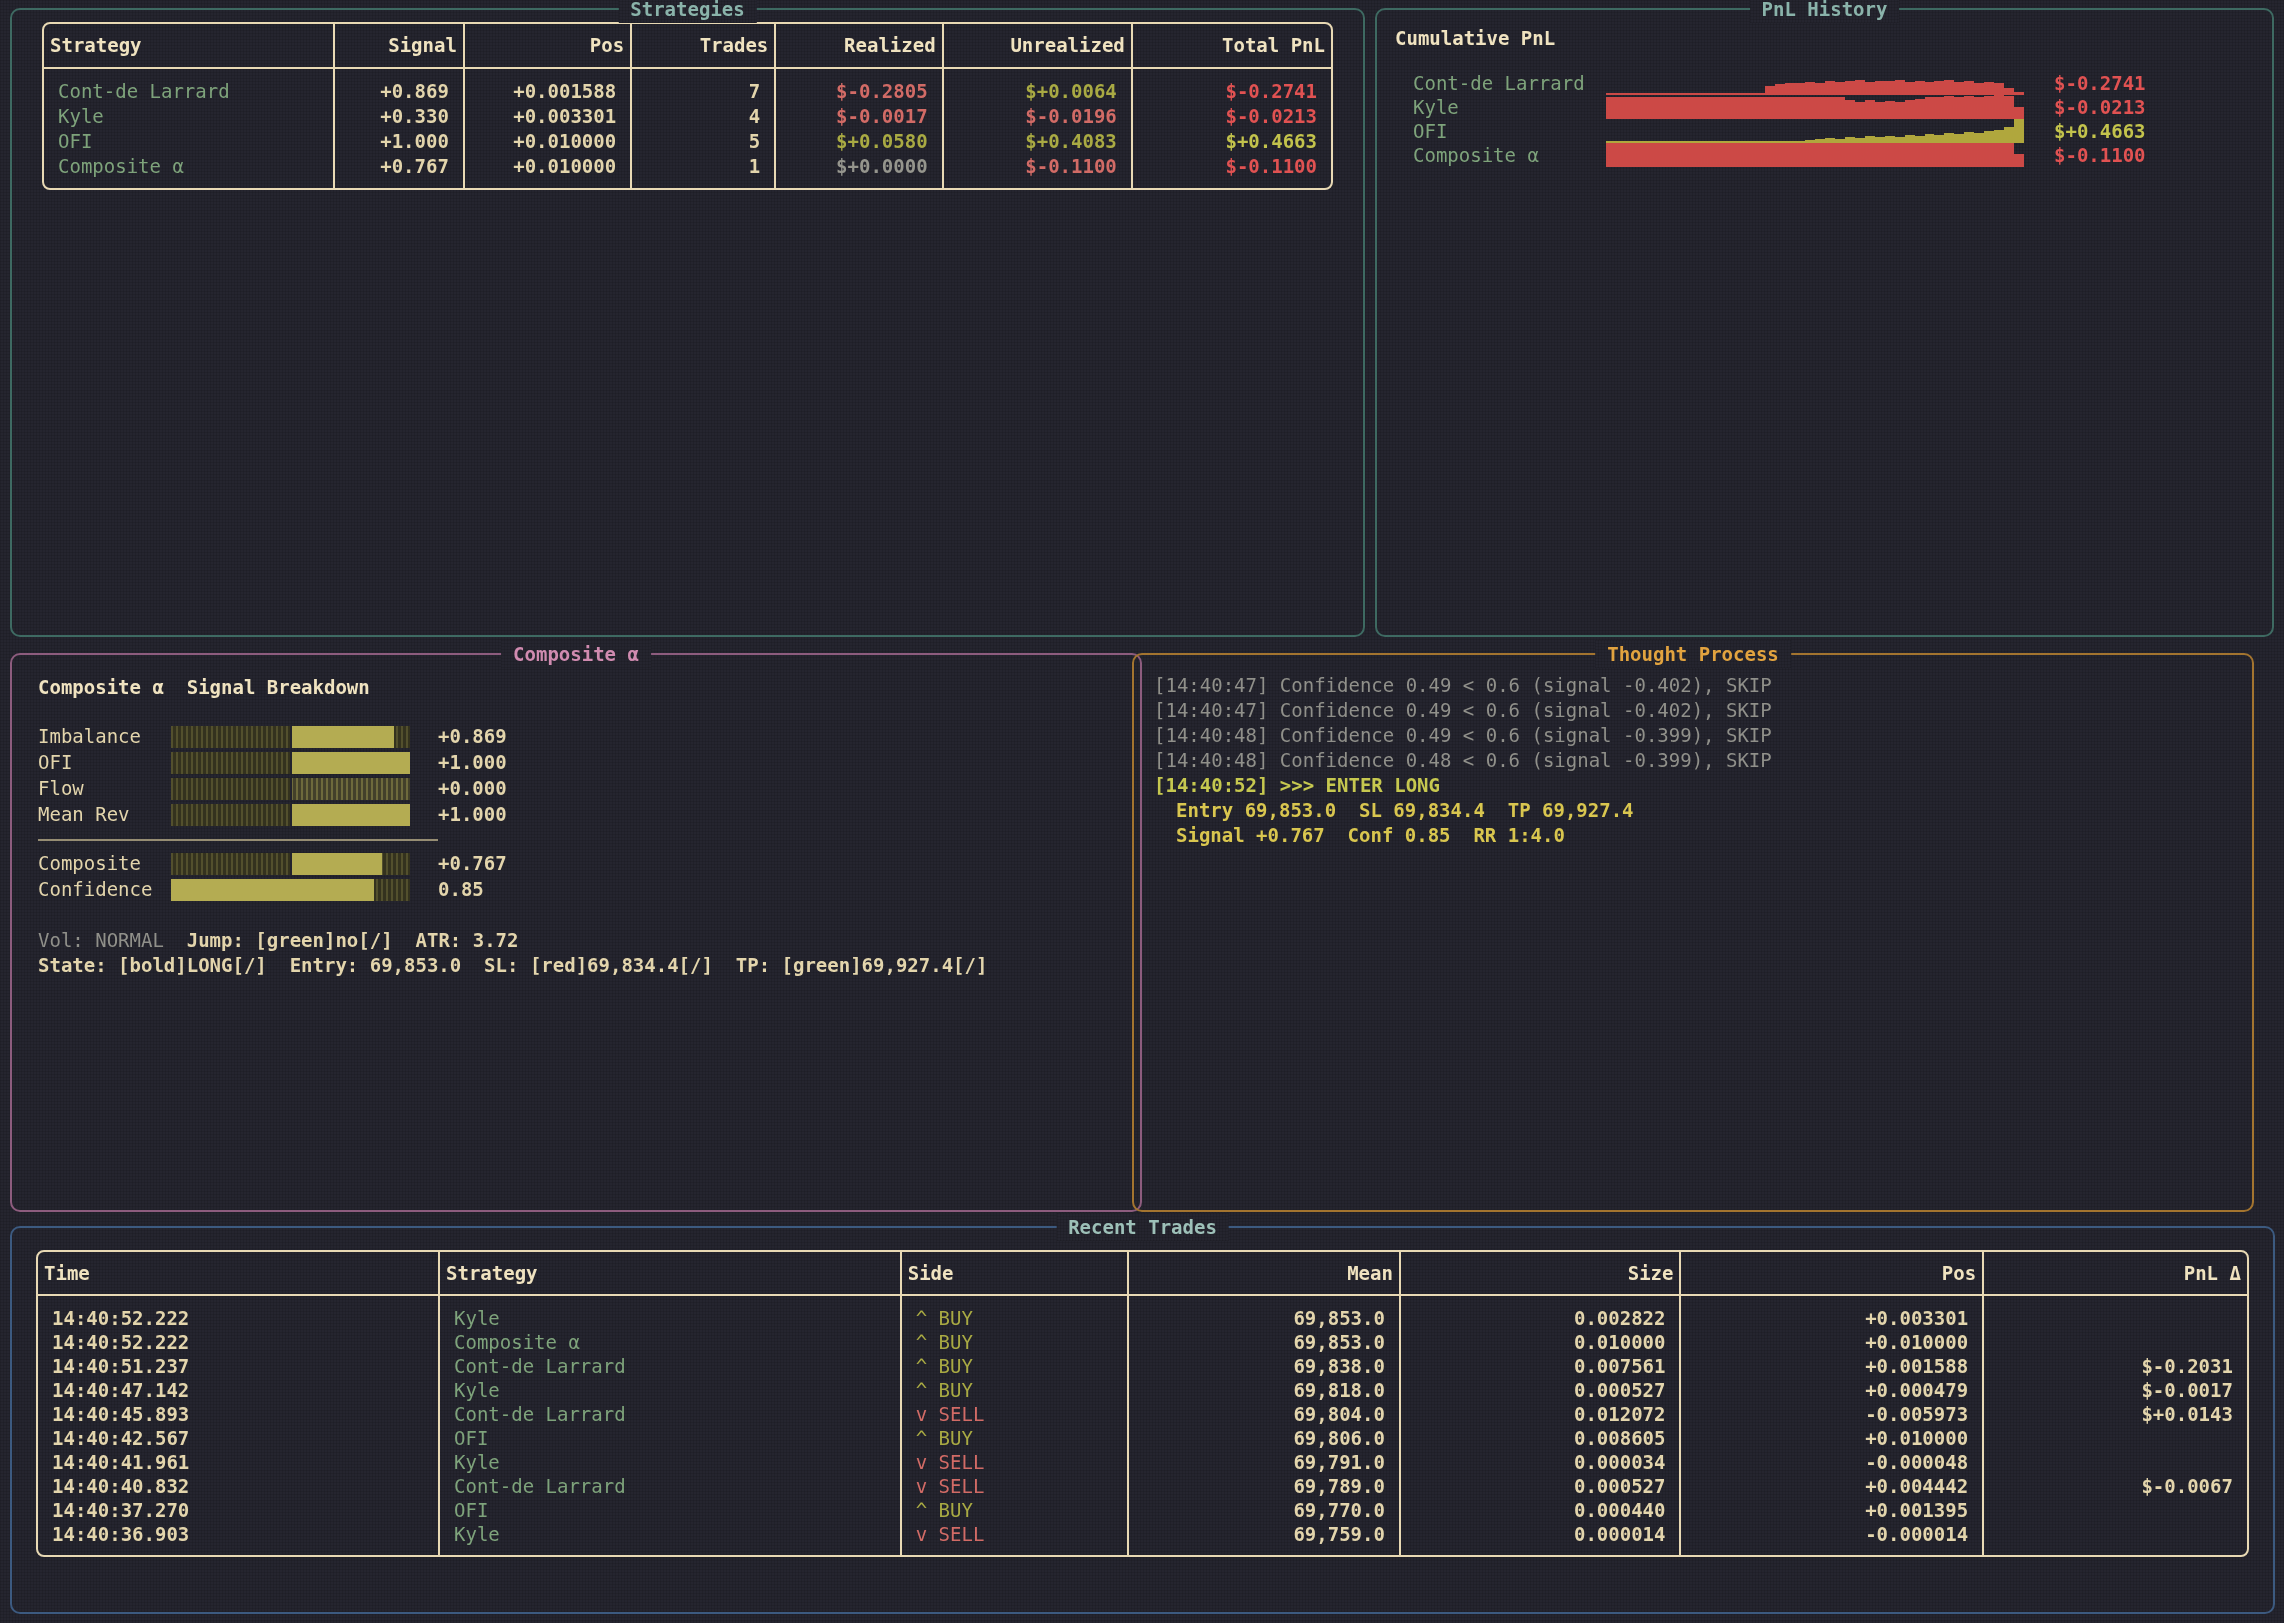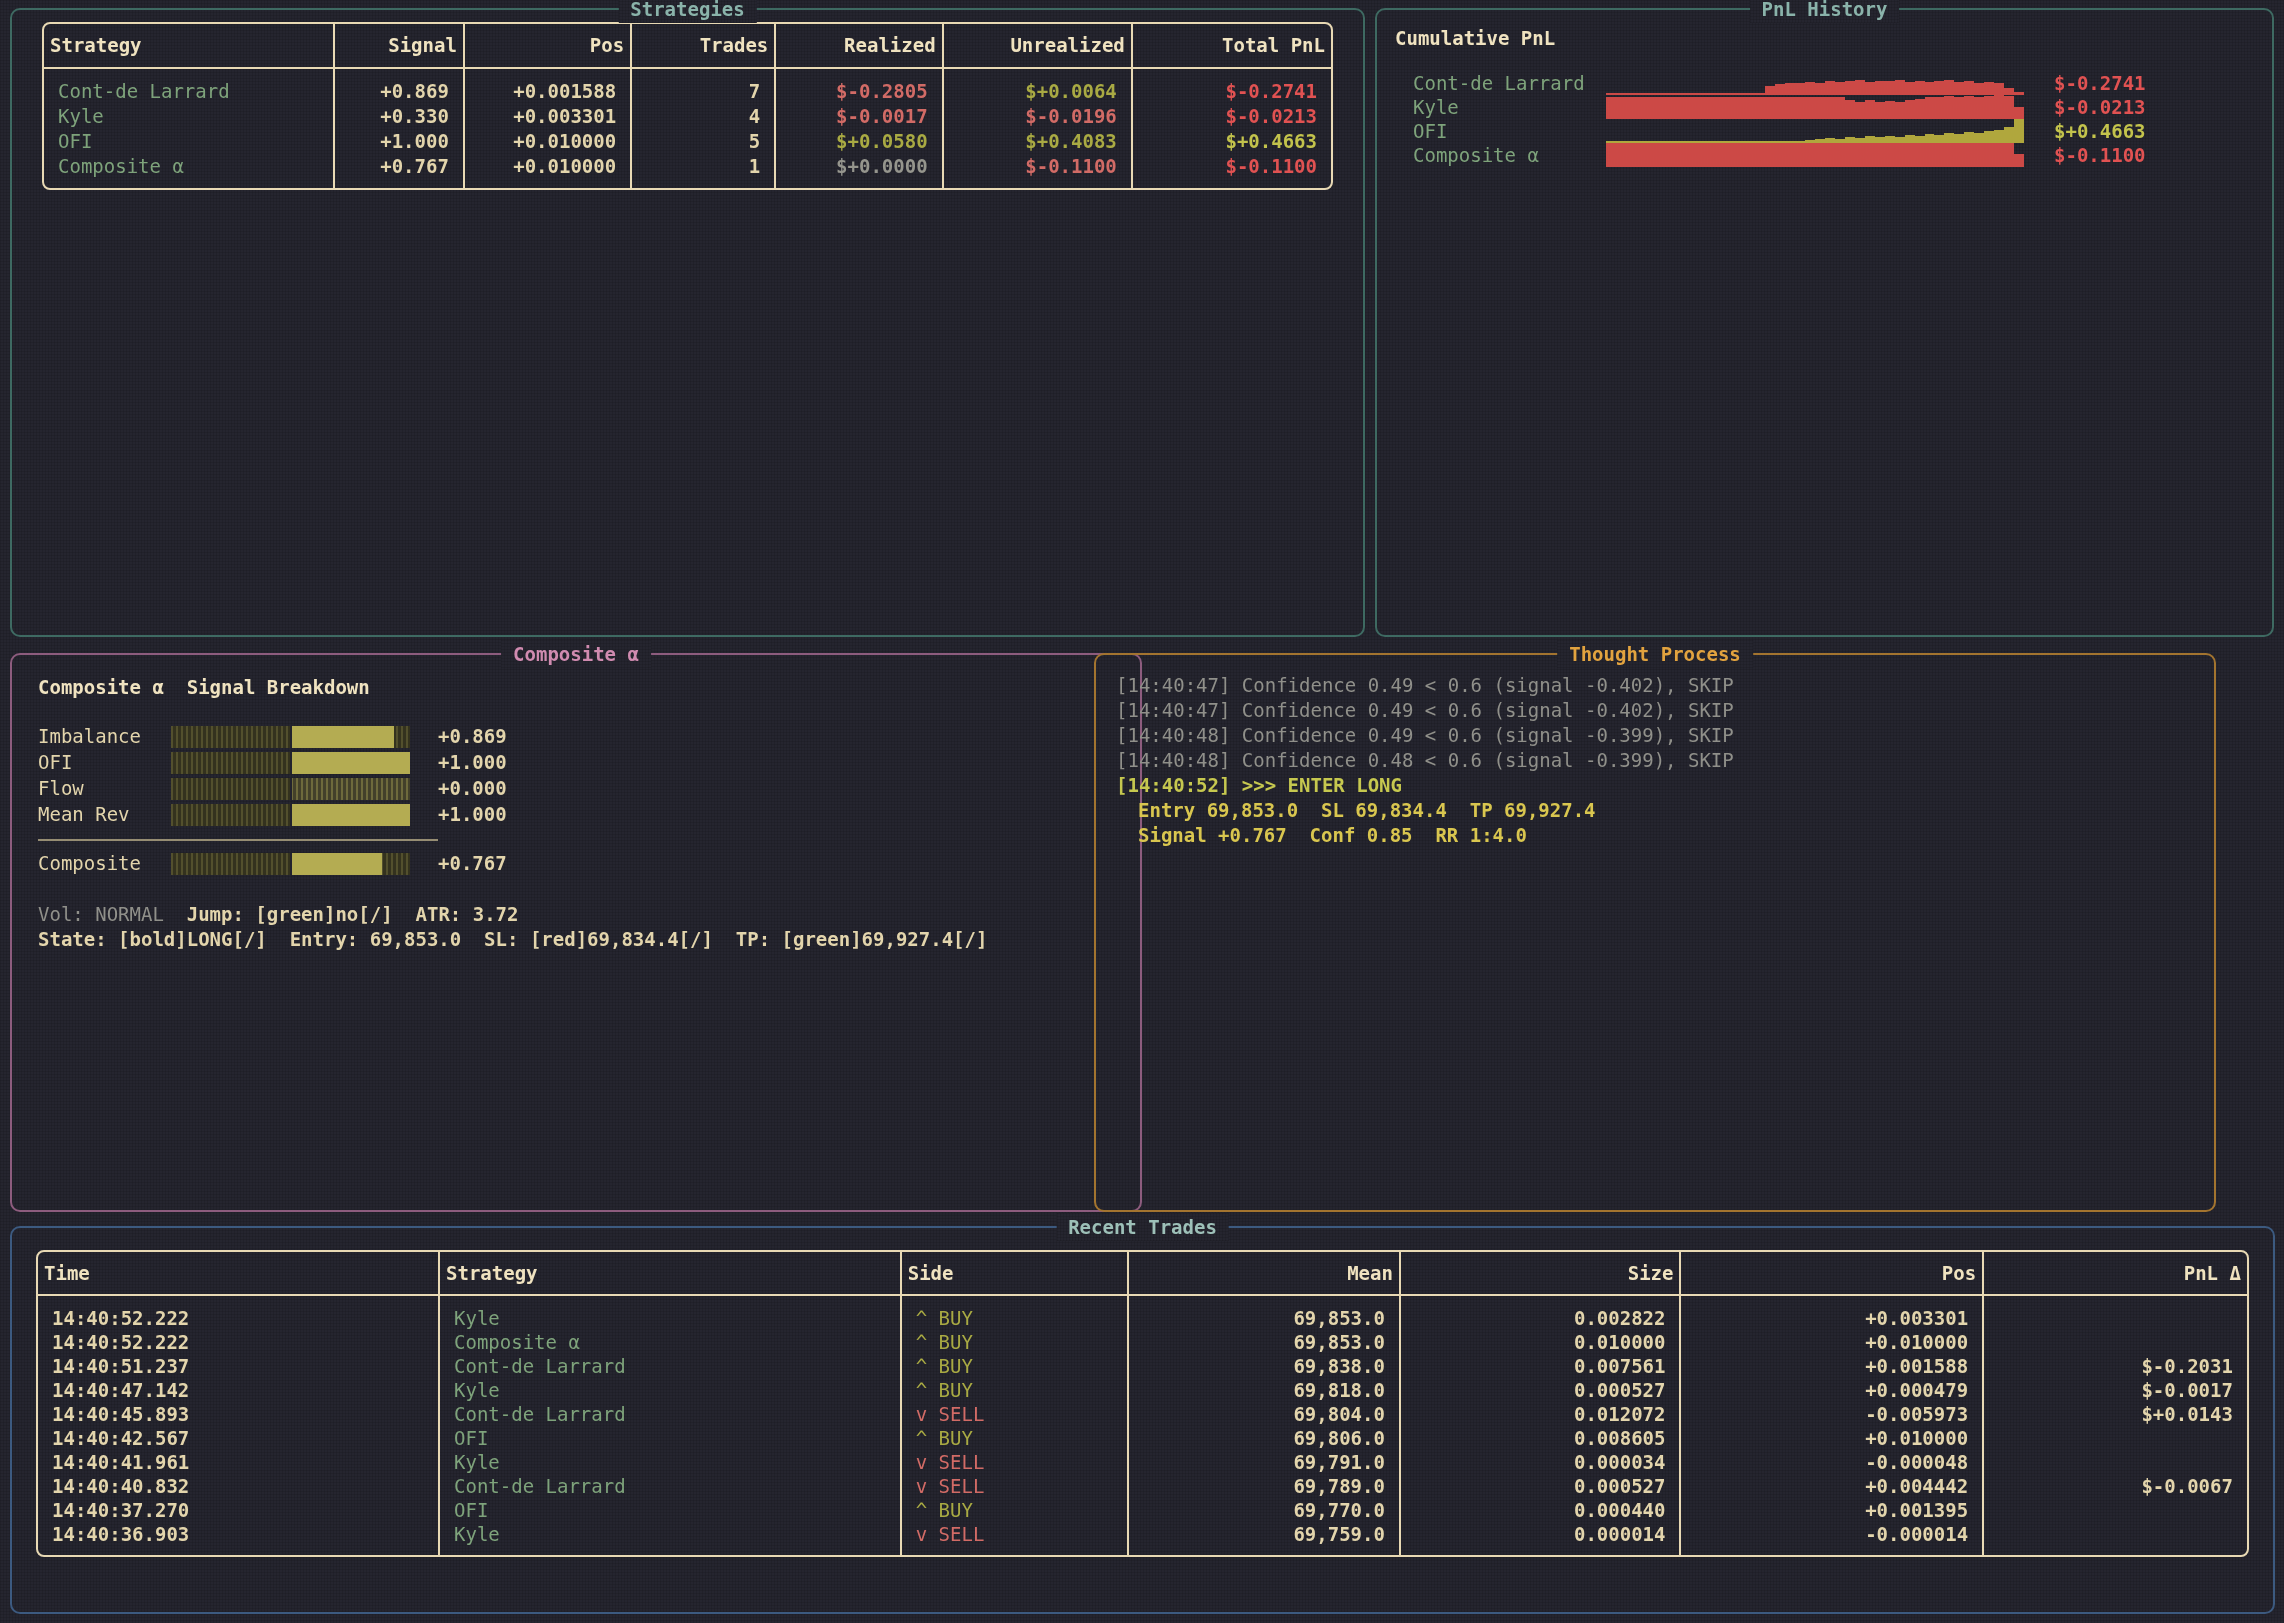--- a/index.html
+++ b/index.html
@@ -25,21 +25,21 @@
     background-image:
       repeating-linear-gradient(0deg, rgba(0,0,0,.10) 0 1px, transparent 1px 3px),
       repeating-linear-gradient(90deg, rgba(0,0,0,.10) 0 1px, transparent 1px 3px);
   }
   #p-strategies{left:10px;top:8px;width:1355px;height:629px;border-color:#3e6a62;}
   #p-strategies .ptitle{color:#8ab3aa;}
   #p-pnl{left:1375px;top:8px;width:899px;height:629px;border-color:#3e6a62;}
   #p-pnl .ptitle{color:#8ab3aa;}
   #p-composite{left:10px;top:653px;width:1132px;height:559px;border-color:#8d5c7e;}
   #p-composite .ptitle{color:#d08bb0;}
-  #p-thought{left:1094px;top:653px;width:1122px;height:559px;border-color:#a3742f;}
+  #p-thought{left:1132px;top:653px;width:1122px;height:559px;border-color:#a3742f;}
   #p-thought .ptitle{color:#e2a33f;}
   #p-trades{left:10px;top:1226px;width:2265px;height:388px;border-color:#3c5a80;}
   #p-trades .ptitle{color:#9dc0b8;}
 
   .subtitle{text-align:center;margin-top:8px;font-weight:bold;font-style:italic;color:var(--cream);white-space:pre;}
 
   
   .tbl{display:grid;border:2px solid var(--tan);border-radius:8px;overflow:hidden;}
   #strat-table{margin:12px 30px 0;grid-template-columns:22.6% 10.1% 13% 11.2% 13% 14.7% 15.4%;}
   #trades-table{margin:22px 24px 0;grid-template-columns:18.2% 20.9% 10.3% 12.3% 12.7% 13.7% 11.9%;}
@@ -382,20 +382,27 @@
       </div>
     <div class="divider"></div>
     <div id="bars-summary">
         <div class="brow">
           <div class="blabel">Composite</div>
           <div class="track">
             <div class="bfill" style="left: 50%; width: 38.35%;"></div>
             <div class="mid"></div>
           </div>
           <div class="bval">+0.767</div>
+        </div>
+        <div class="brow">
+          <div class="blabel">Confidence</div>
+          <div class="track">
+            <div class="bfill" style="left: 0px; width: 85%;"></div>
+          </div>
+          <div class="bval">0.85</div>
         </div>
       </div>
     <div id="comp-footer">
       <div class="fline" id="vol-line"><span class="seg-dim">Vol: NORMAL</span><span class="seg-cream-bold">  Jump: [green]no[/]  ATR: 3.72</span></div>
       <div class="fline" id="state-line"><span class="seg-cream-bold">State: [bold]LONG[/]  Entry: 69,853.0  SL: [red]69,834.4[/]  TP: [green]69,927.4[/]</span></div>
     </div>
   </div>
 </section>
 
 <section class="panel" id="p-thought">

